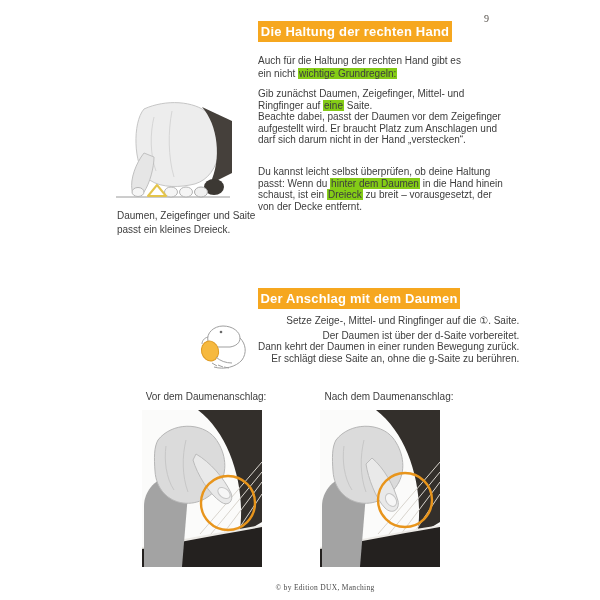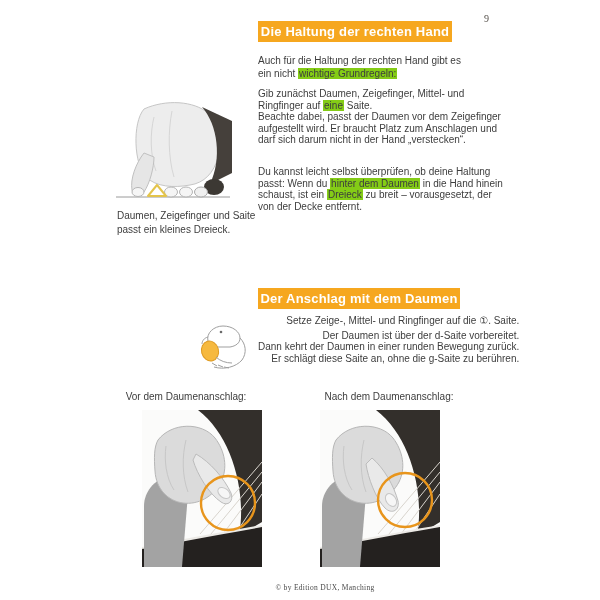--- a/index.html
+++ b/index.html
@@ -24,21 +24,21 @@
   #p1 {left:258px; top:88px;}
   #p2 {left:258px; top:166px;}
   #p-thumb {left:258px; top:315px; line-height:11.5px;text-align:right;}
   #p-thumb .line:first-child {margin-bottom:3px;}
   .hl {background:#84cc16; padding:0 1px;}
   .caption {
     position:absolute; left:117px; top:209px;
     font-size:10px; line-height:13.5px; white-space:nowrap;
   }
   .fig-label {position:absolute; top:391px; font-size:10px; text-align:center; white-space:nowrap;}
-  #label-before {left:124px; width:124px;}
+  #label-before {left:144px; width:124px;}
   #label-after {left:318px; width:142px;}
   .hand-fig {position:absolute; left:114px; top:97px;}
   .mascot {position:absolute; left:196px; top:317px;}
   .photo {position:absolute; top:410px; width:120px; height:157px;}
   #photo-before {left:142px;}
   #photo-after {left:320px;}
   .footer {
     position:absolute; top:583px; left:25px; width:600px; text-align:center;
     font-family:"Liberation Serif", serif; font-size:7.5px; color:#4a4a4a;
     letter-spacing:0.3px;

